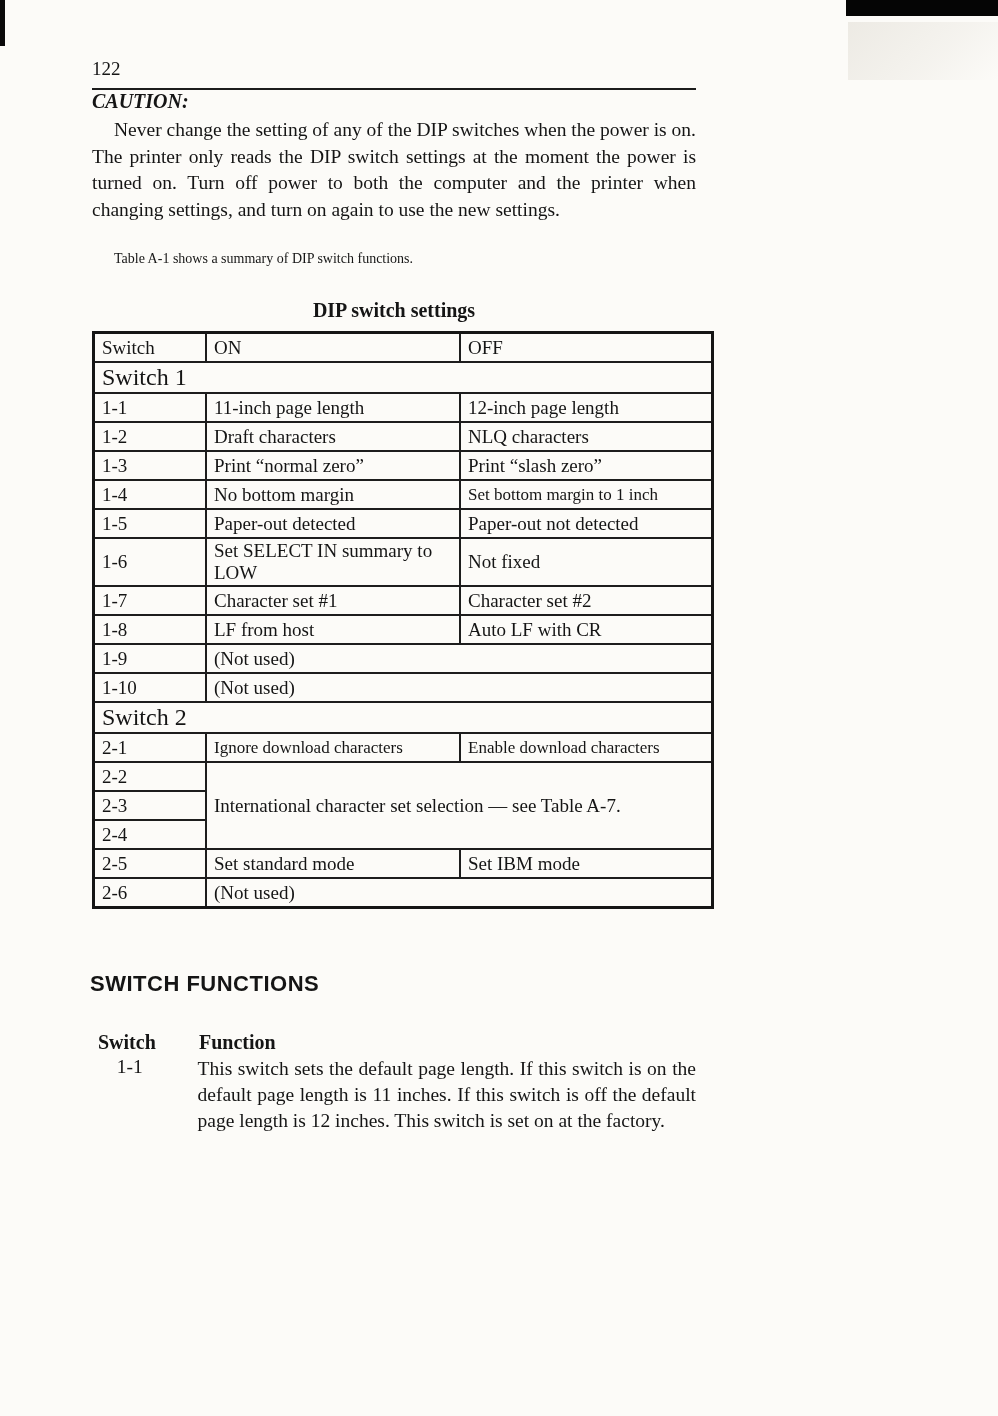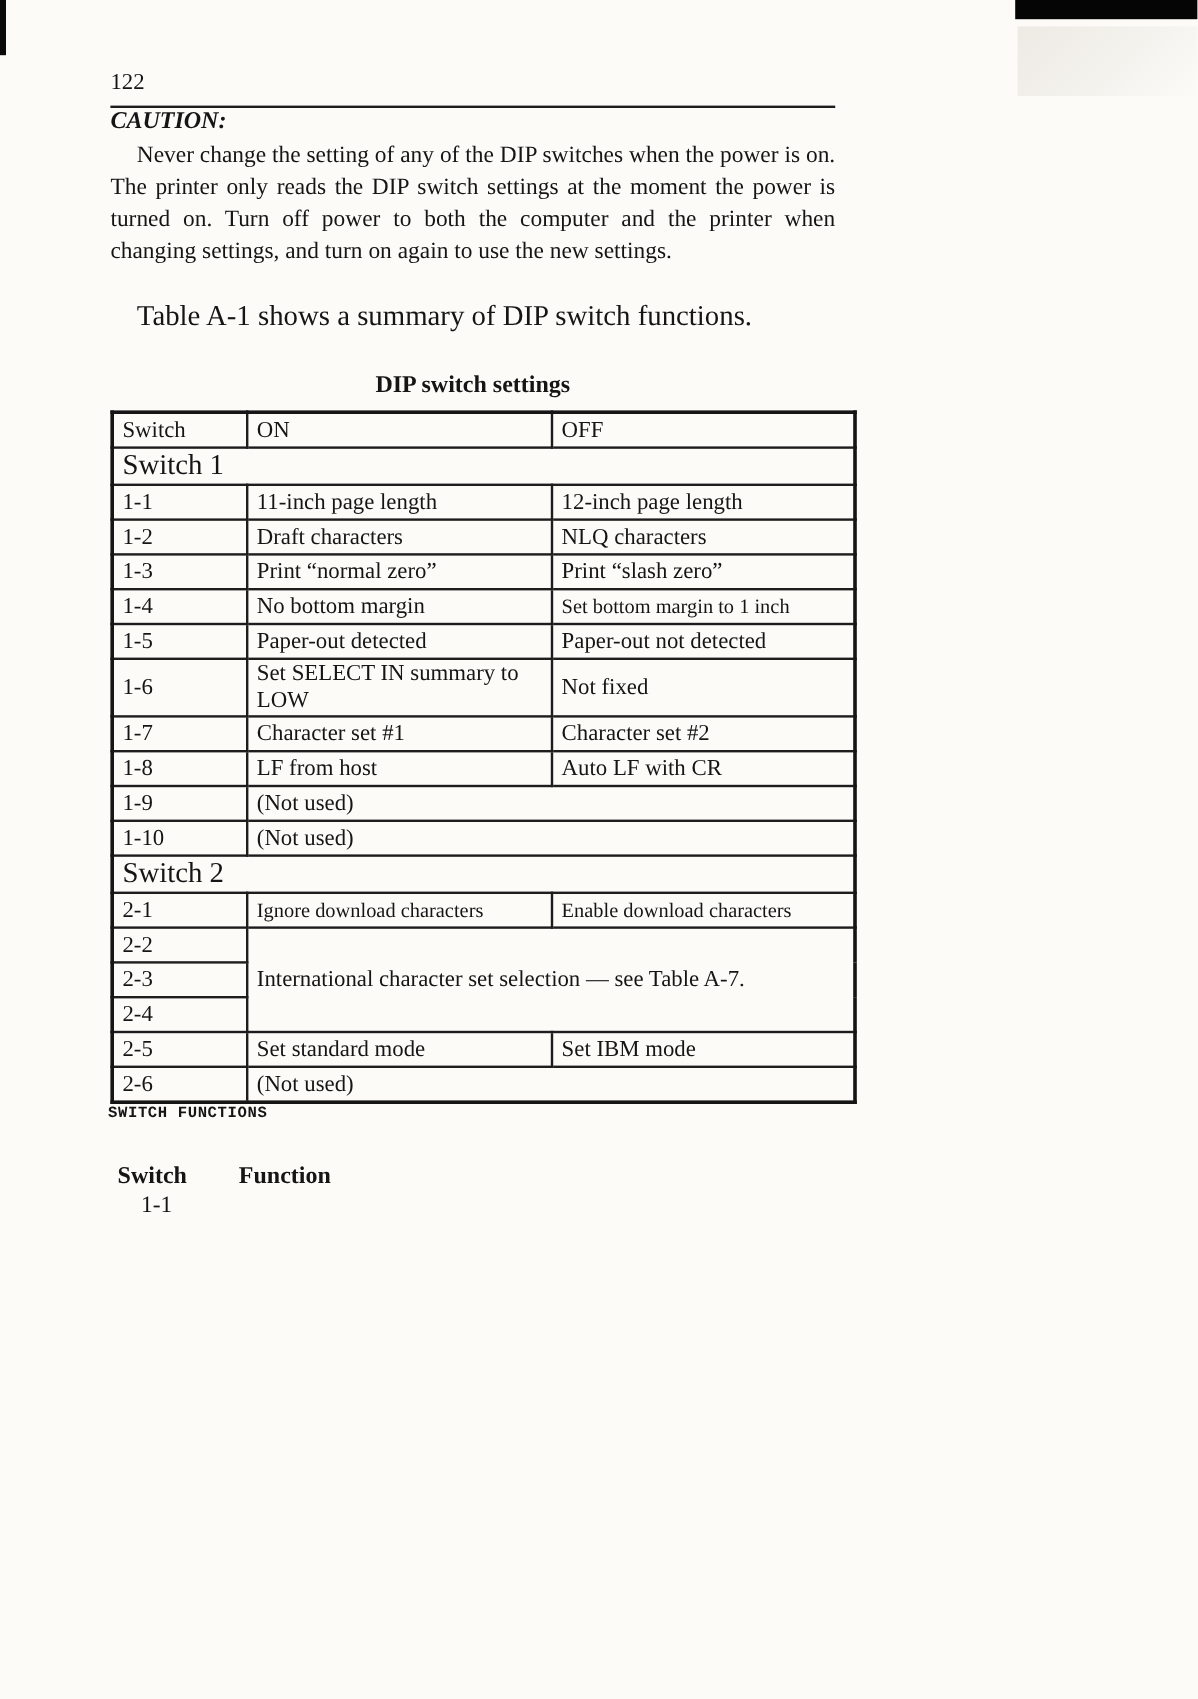--- a/index.html
+++ b/index.html
@@ -40,21 +40,21 @@
     font-size:20px;
   }
   .body-par {
     margin-top:4px;
     font-size:19.5px; line-height:26.5px;
     text-align:justify;
     text-indent:22px;
   }
   .intro {
     margin-top:28px;
-    font-size:24px;
+    font-size:14px;
     text-indent:22px;
   }
   .table-title {
     margin-top:30px;
     text-align:center;
     font-weight:bold; font-size:20px;
     line-height:26px;
   }
   table.dip {
     margin-top:8px;
@@ -74,23 +74,24 @@
   table.dip .col-sw  { width:96px; }
   table.dip .col-on  { width:238px; }
   th.h-switch { text-align:center; font-weight:bold; }
   th.h-on { text-align:center; font-weight:bold; }
   th.h-off { text-align:left; font-weight:bold; }
   td.section { text-align:center; font-weight:bold; font-size:24px; }
   td.sw { text-align:center; }
   td.pre { white-space:pre-line; }
   td.condensed { font-size:17px; }
   .sf-heading {
-    font-family:Liberation Mono, monospace;
+    margin-top:62px;
+    font-family:Liberation Sans, sans-serif;
     font-weight:bold;
-    font-size:13px;
+    font-size:22px;
     letter-spacing:.5px;
     margin-left:-2px;
   }
   .fn-header { margin-top:34px; display:flex; font-size:20px; font-weight:bold; }
   .fn-header .c1 { width:107px; padding-left:6px; box-sizing:border-box; }
   .fn-row { display:flex; margin-top:2px; }
   .fn-row .c1 {
     width:107px; box-sizing:border-box;
     font-size:19.5px; text-align:center; padding-right:30px;
   }
@@ -216,15 +217,16 @@
 
   <div class="sf-heading">SWITCH FUNCTIONS</div>
 
   <div class="fn-header">
     <div class="c1">Switch</div>
     <div class="c2">Function</div>
   </div>
 
   <div class="fn-row">
     <div class="c1">1-1</div>
+    <div class="c2">This switch sets the default page length. If this switch is on the default page length is 11 inches. If this switch is off the default page length is 12 inches. This switch is set on at the factory.</div>
   </div>
 
 </div>
 
 </body></html>

